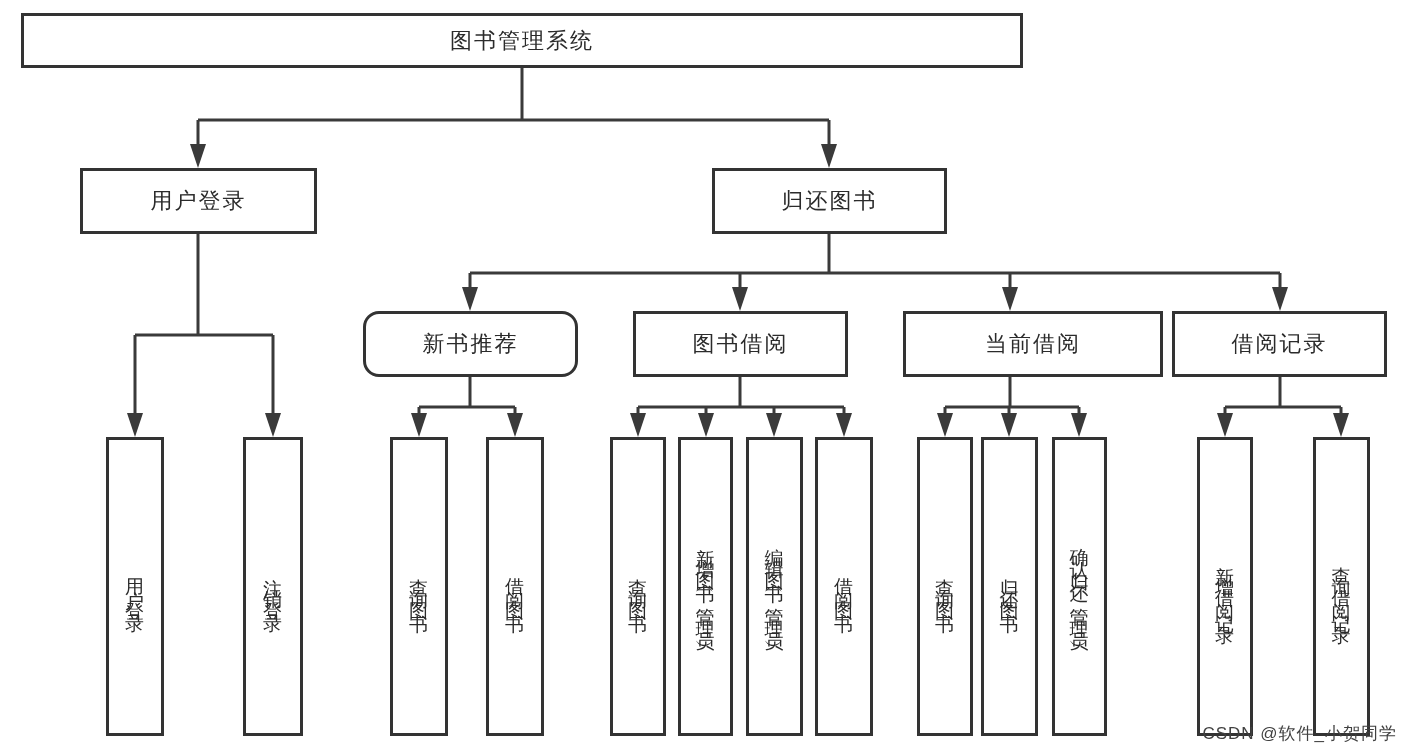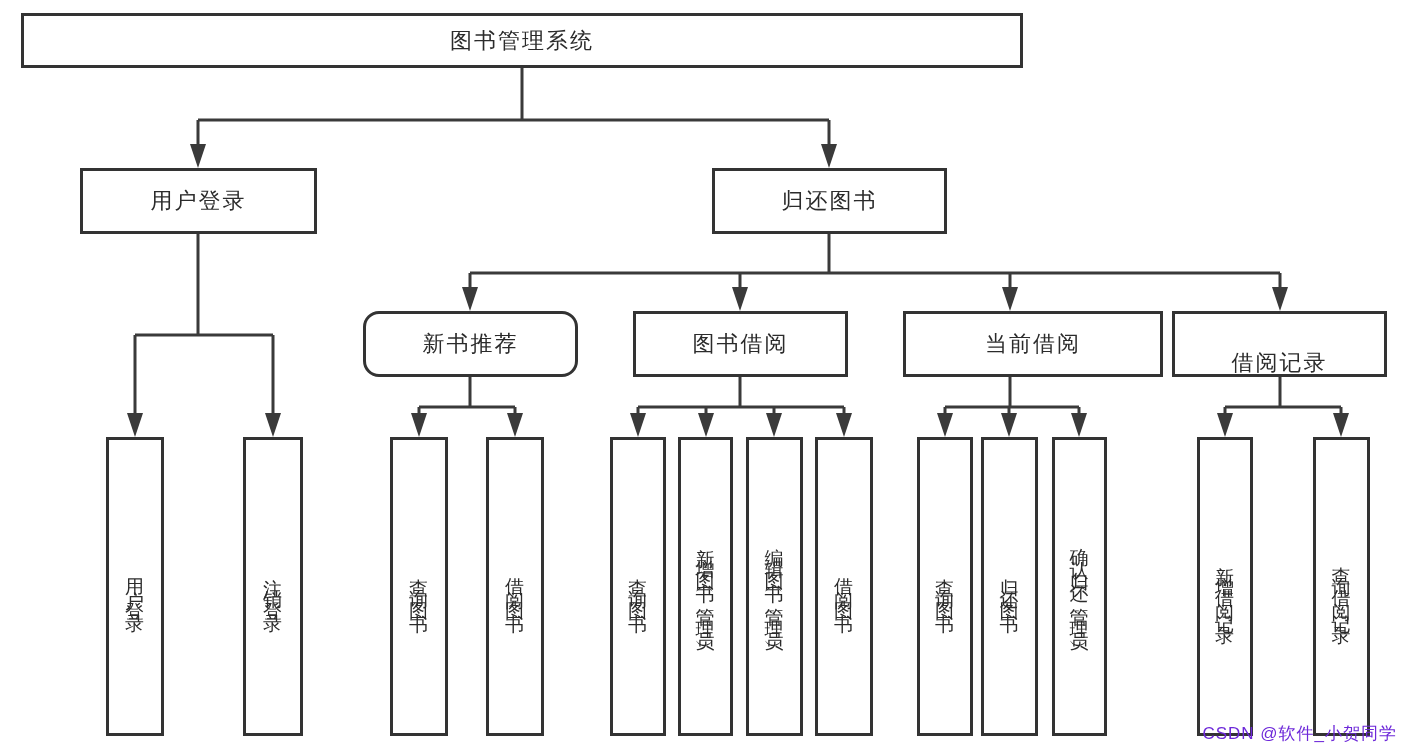--- a/index.html
+++ b/index.html
@@ -14,21 +14,21 @@
     border:3px solid #333333; display:flex; align-items:center; justify-content:center;
     line-height:1;
   }
   .hnode { font-size:22px; letter-spacing:2px; }
   .leaf  {
     writing-mode:vertical-rl; text-orientation:mixed;
     font-size:19px; letter-spacing:12px;
   }
   .watermark {
     position:absolute; right:8px; bottom:5px; font-size:17px;
-    color:#6d28d9; letter-spacing:1px; line-height:1; z-index:10;
+    color:#404040; letter-spacing:1px; line-height:1; z-index:10;
   }
 </style>
 </head>
 <body>
 
 <div class="canvas">
 
   <svg class="connectors" viewBox="0 0 1405 747" xmlns="http://www.w3.org/2000/svg">
     <path fill="none" stroke-width="3" d="M522 68 V120 M198 120 H829 M198 120 V150 M829 120 V150
              M829 234 V273 M470 273 H1280 M470 273 V292 M740 273 V292 M1010 273 V292 M1280 273 V292
@@ -62,21 +62,21 @@
 
   <div class="node hnode" style="left:363px; top:311px; width:215px; height:66px;border-radius:16px;">
     <span>新书推荐</span>
   </div>
   <div class="node hnode" style="left:633px; top:311px; width:215px; height:66px;">
     <span>图书借阅</span>
   </div>
   <div class="node hnode" style="left:903px; top:311px; width:260px; height:66px;">
     <span>当前借阅</span>
   </div>
-  <div class="node hnode" style="left:1172px; top:311px; width:215px; height:66px;align-items:flex-end;">
+  <div class="node hnode" style="left:1172px; top:311px; width:215px; height:66px;">
     <span>借阅记录</span>
   </div>
 
   <div class="node leaf" style="left:106px; top:437px; width:58px; height:299px;">
     <span>用户登录</span>
   </div>
   <div class="node leaf" style="left:243px; top:437px; width:60px; height:299px;">
     <span>注销登录</span>
   </div>
 

